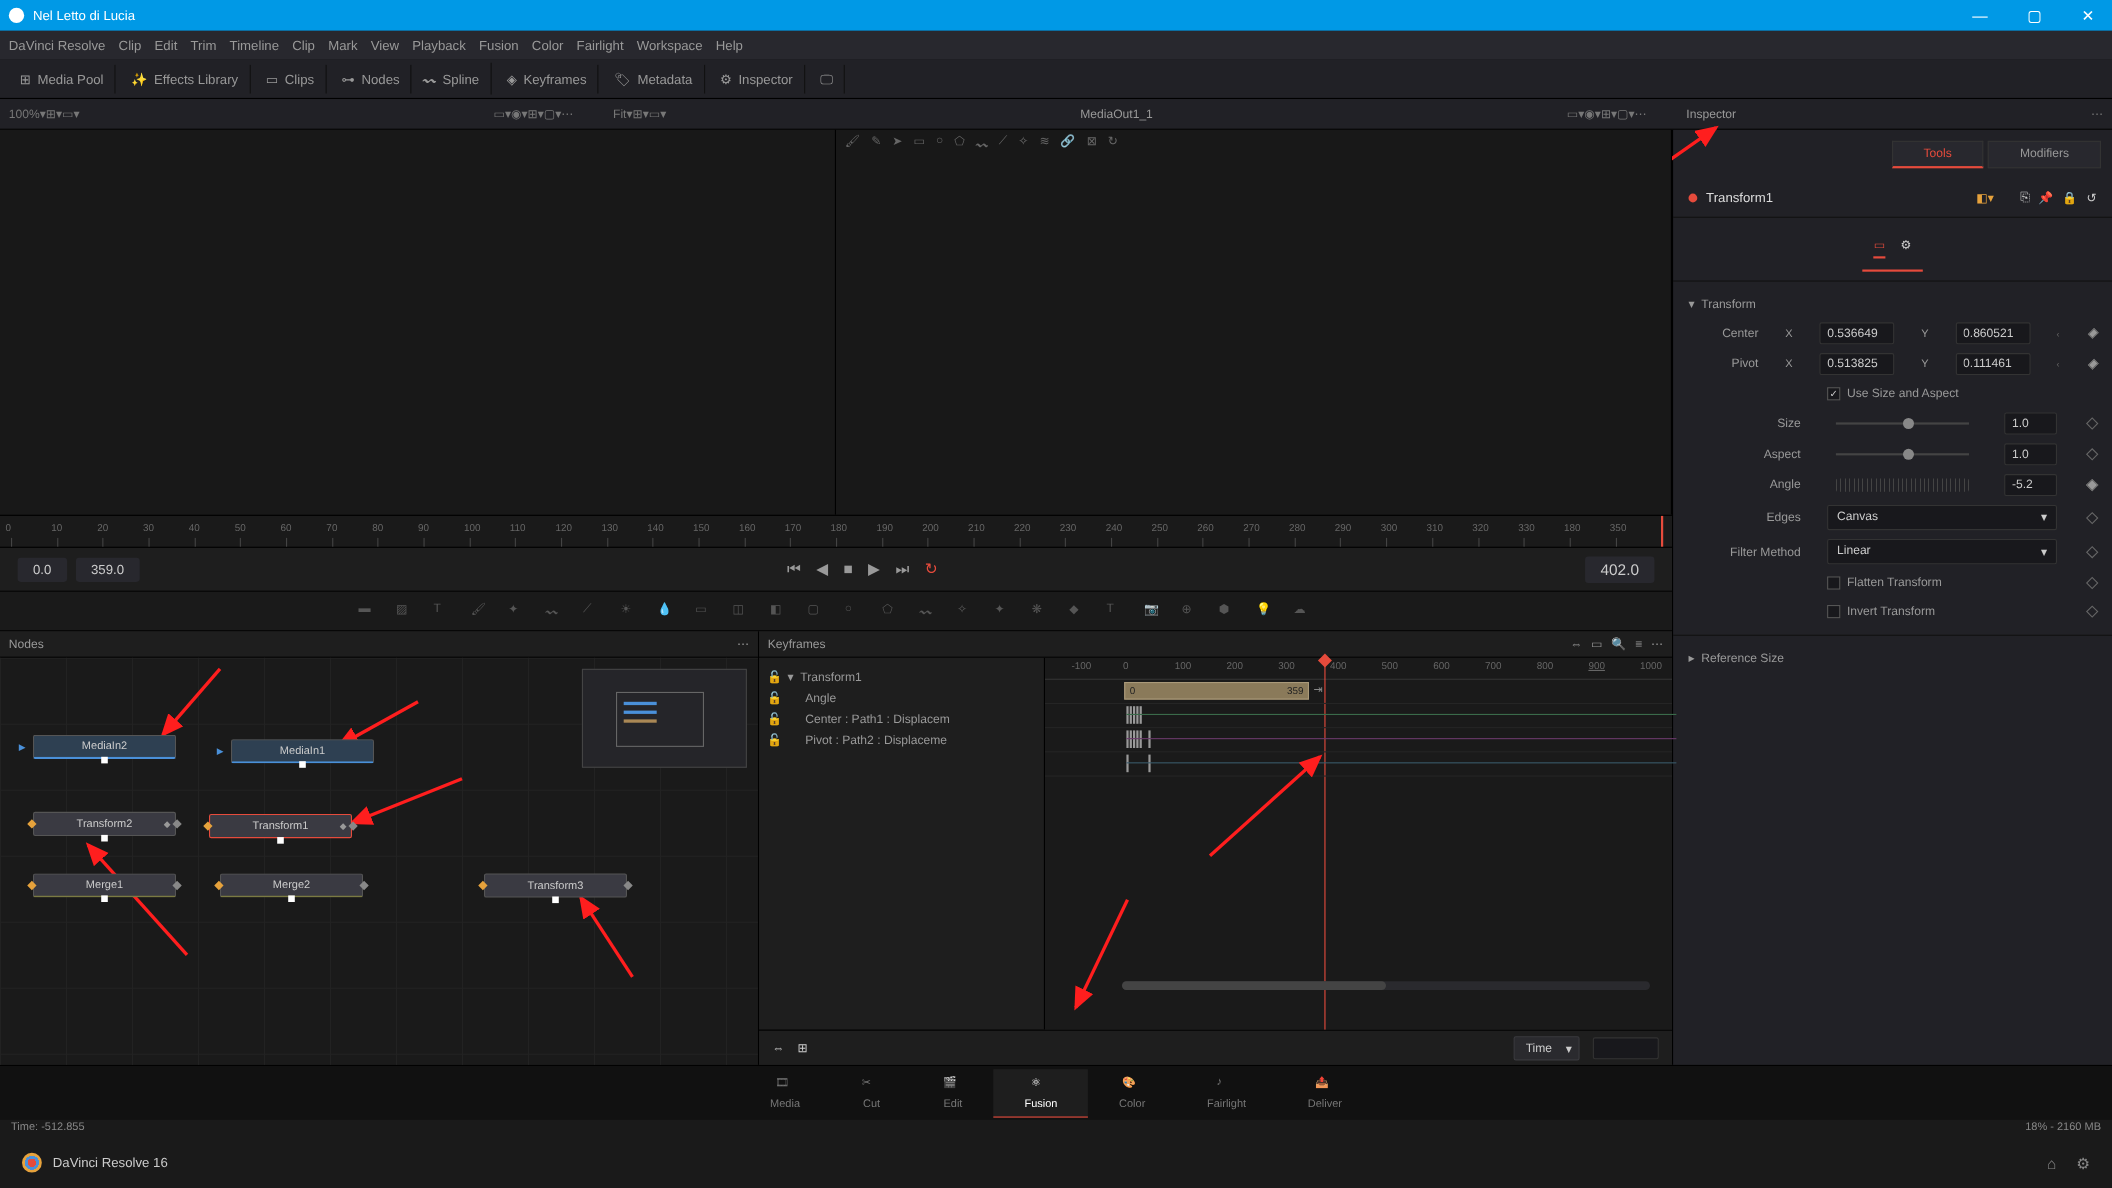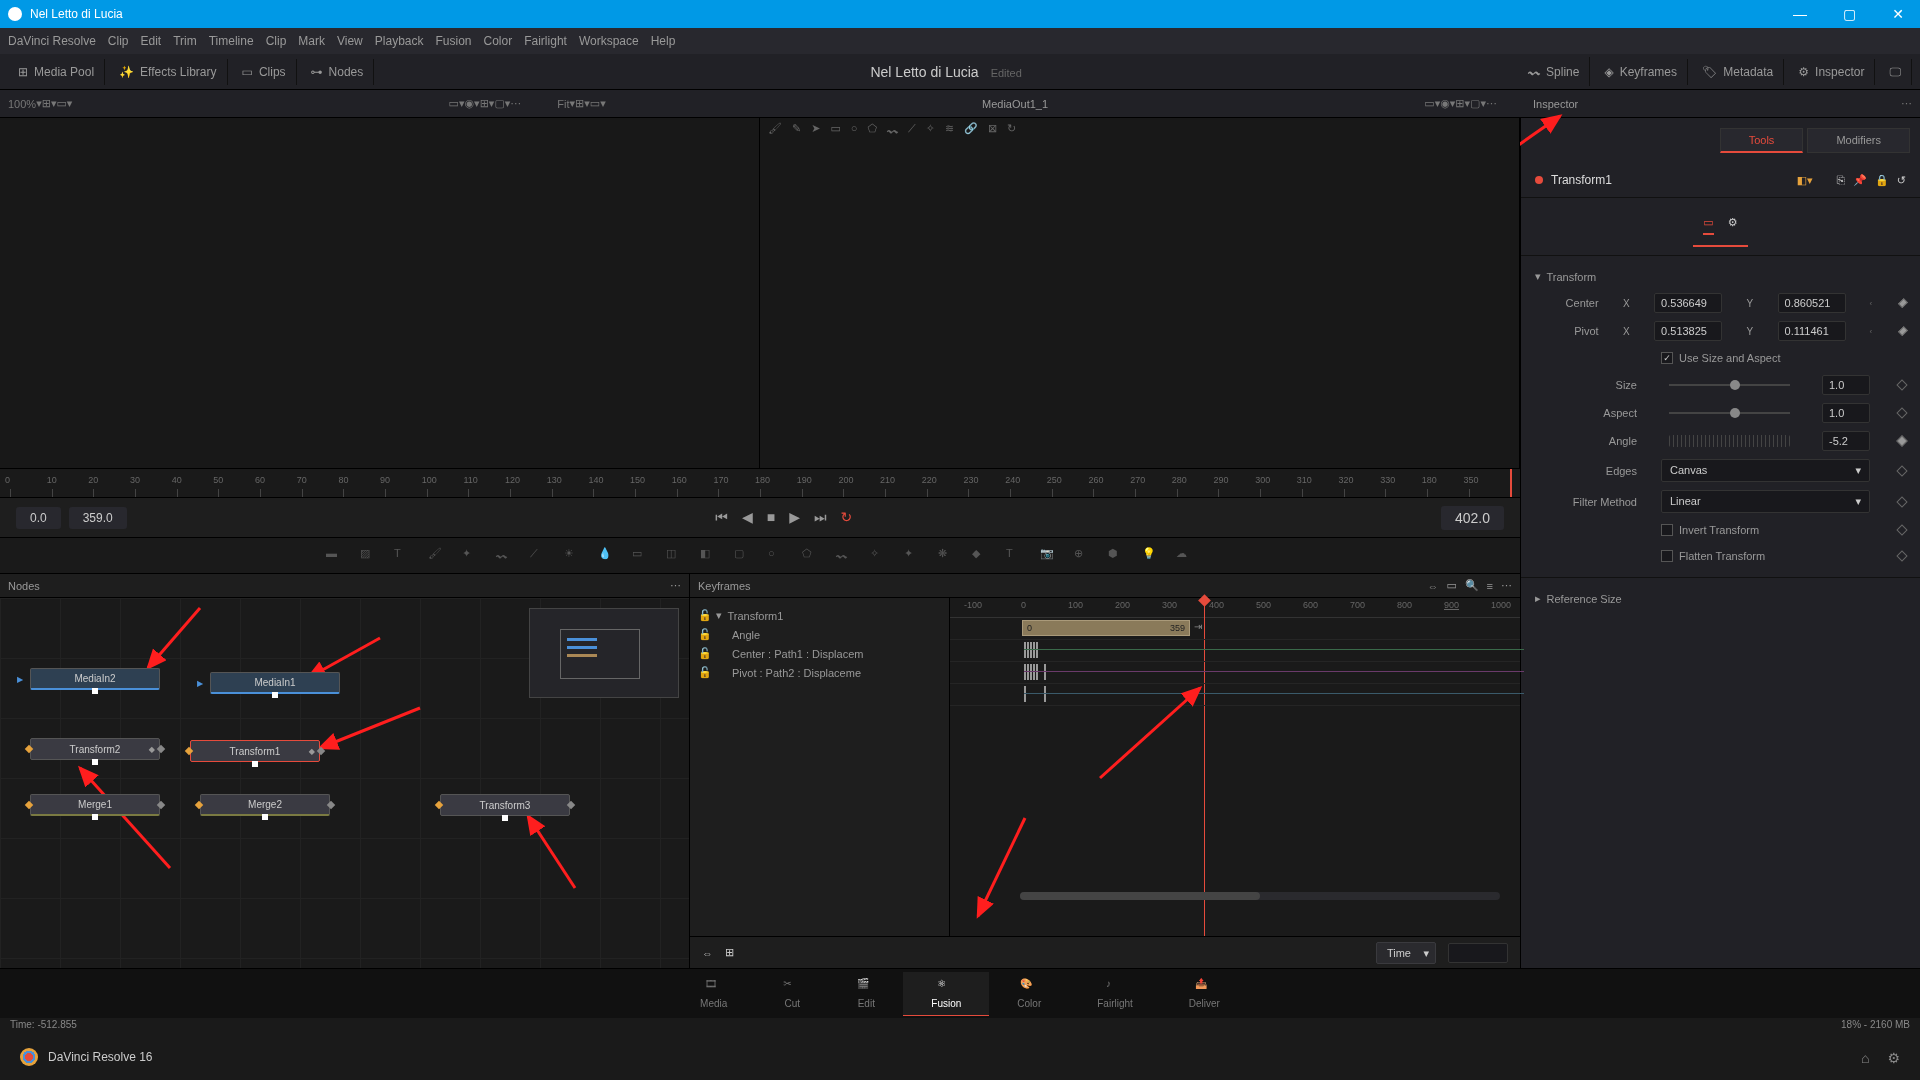--- a/index.html
+++ b/index.html
@@ -148,23 +148,20 @@
       </div>
     <div class="toolbar-btn">
         <span>▭</span>
         <span>Clips</span>
       </div>
     <div class="toolbar-btn">
         <span>⊶</span>
         <span>Nodes</span>
       </div>
   </div>
-  <div class="toolbar-center">
-    <span>Nel Letto di Lucia</span><span class="sub">Edited</span>
-  </div>
   <div class="toolbar-right">
     <div class="toolbar-btn">
         <span>〰</span>
         <span>Spline</span>
       </div>
     <div class="toolbar-btn">
         <span>◈</span>
         <span>Keyframes</span>
       </div>
     <div class="toolbar-btn">
@@ -475,21 +472,21 @@
                 <span class="lock">🔓</span>
                 <span style="padding-left:16px">Center : Path1 : Displacem</span>
               </div>
               <div class="kf-tree-row">
                 <span class="lock">🔓</span>
                 <span style="padding-left:16px">Pivot : Path2 : Displaceme</span>
               </div>
             </div>
           <div class="kf-timeline">
             <div class="kf-ruler" id="kf-ruler">
-                <div class="kf-ruler-tick" style="left: 14px;">-100</div>
+                <div class="kf-ruler-tick" style="left: 24px;">-100</div>
                 <div class="kf-ruler-tick" style="left: 71px;">0</div>
                 <div class="kf-ruler-tick" style="left: 118px;">100</div>
                 <div class="kf-ruler-tick" style="left: 165px;">200</div>
                 <div class="kf-ruler-tick" style="left: 212px;">300</div>
                 <div class="kf-ruler-tick" style="left: 259px;">400</div>
                 <div class="kf-ruler-tick" style="left: 306px;">500</div>
                 <div class="kf-ruler-tick" style="left: 353px;">600</div>
                 <div class="kf-ruler-tick" style="left: 400px;">700</div>
                 <div class="kf-ruler-tick" style="left: 447px;">800</div>
                 <div class="kf-ruler-tick" style="left: 494px; text-decoration: underline;">900</div>
@@ -642,29 +639,29 @@
         <div class="insp-dropdown">
             <span>Linear</span>
             <span>▾</span>
           </div>
         <div class="insp-kf-diamond"></div>
       </div>
       <div class="insp-row">
         <div class="insp-label"></div>
         <div class="insp-check" style="flex:1">
           <div class="insp-checkbox"></div>
-          <span style="color:#999">Invert Transform</span>
+          <span style="color:#999">Flatten Transform</span>
         </div>
         <div class="insp-kf-diamond"></div>
       </div>
       <div class="insp-row">
         <div class="insp-label"></div>
         <div class="insp-check" style="flex:1">
           <div class="insp-checkbox"></div>
-          <span style="color:#999">Flatten Transform</span>
+          <span style="color:#999">Invert Transform</span>
         </div>
         <div class="insp-kf-diamond"></div>
       </div>
     </div>
     <div class="insp-section" style="border-top:1px solid #111">
       <div class="insp-section-header">▸ <span>Reference Size</span></div>
     </div>
   </div>
 </div>
 

